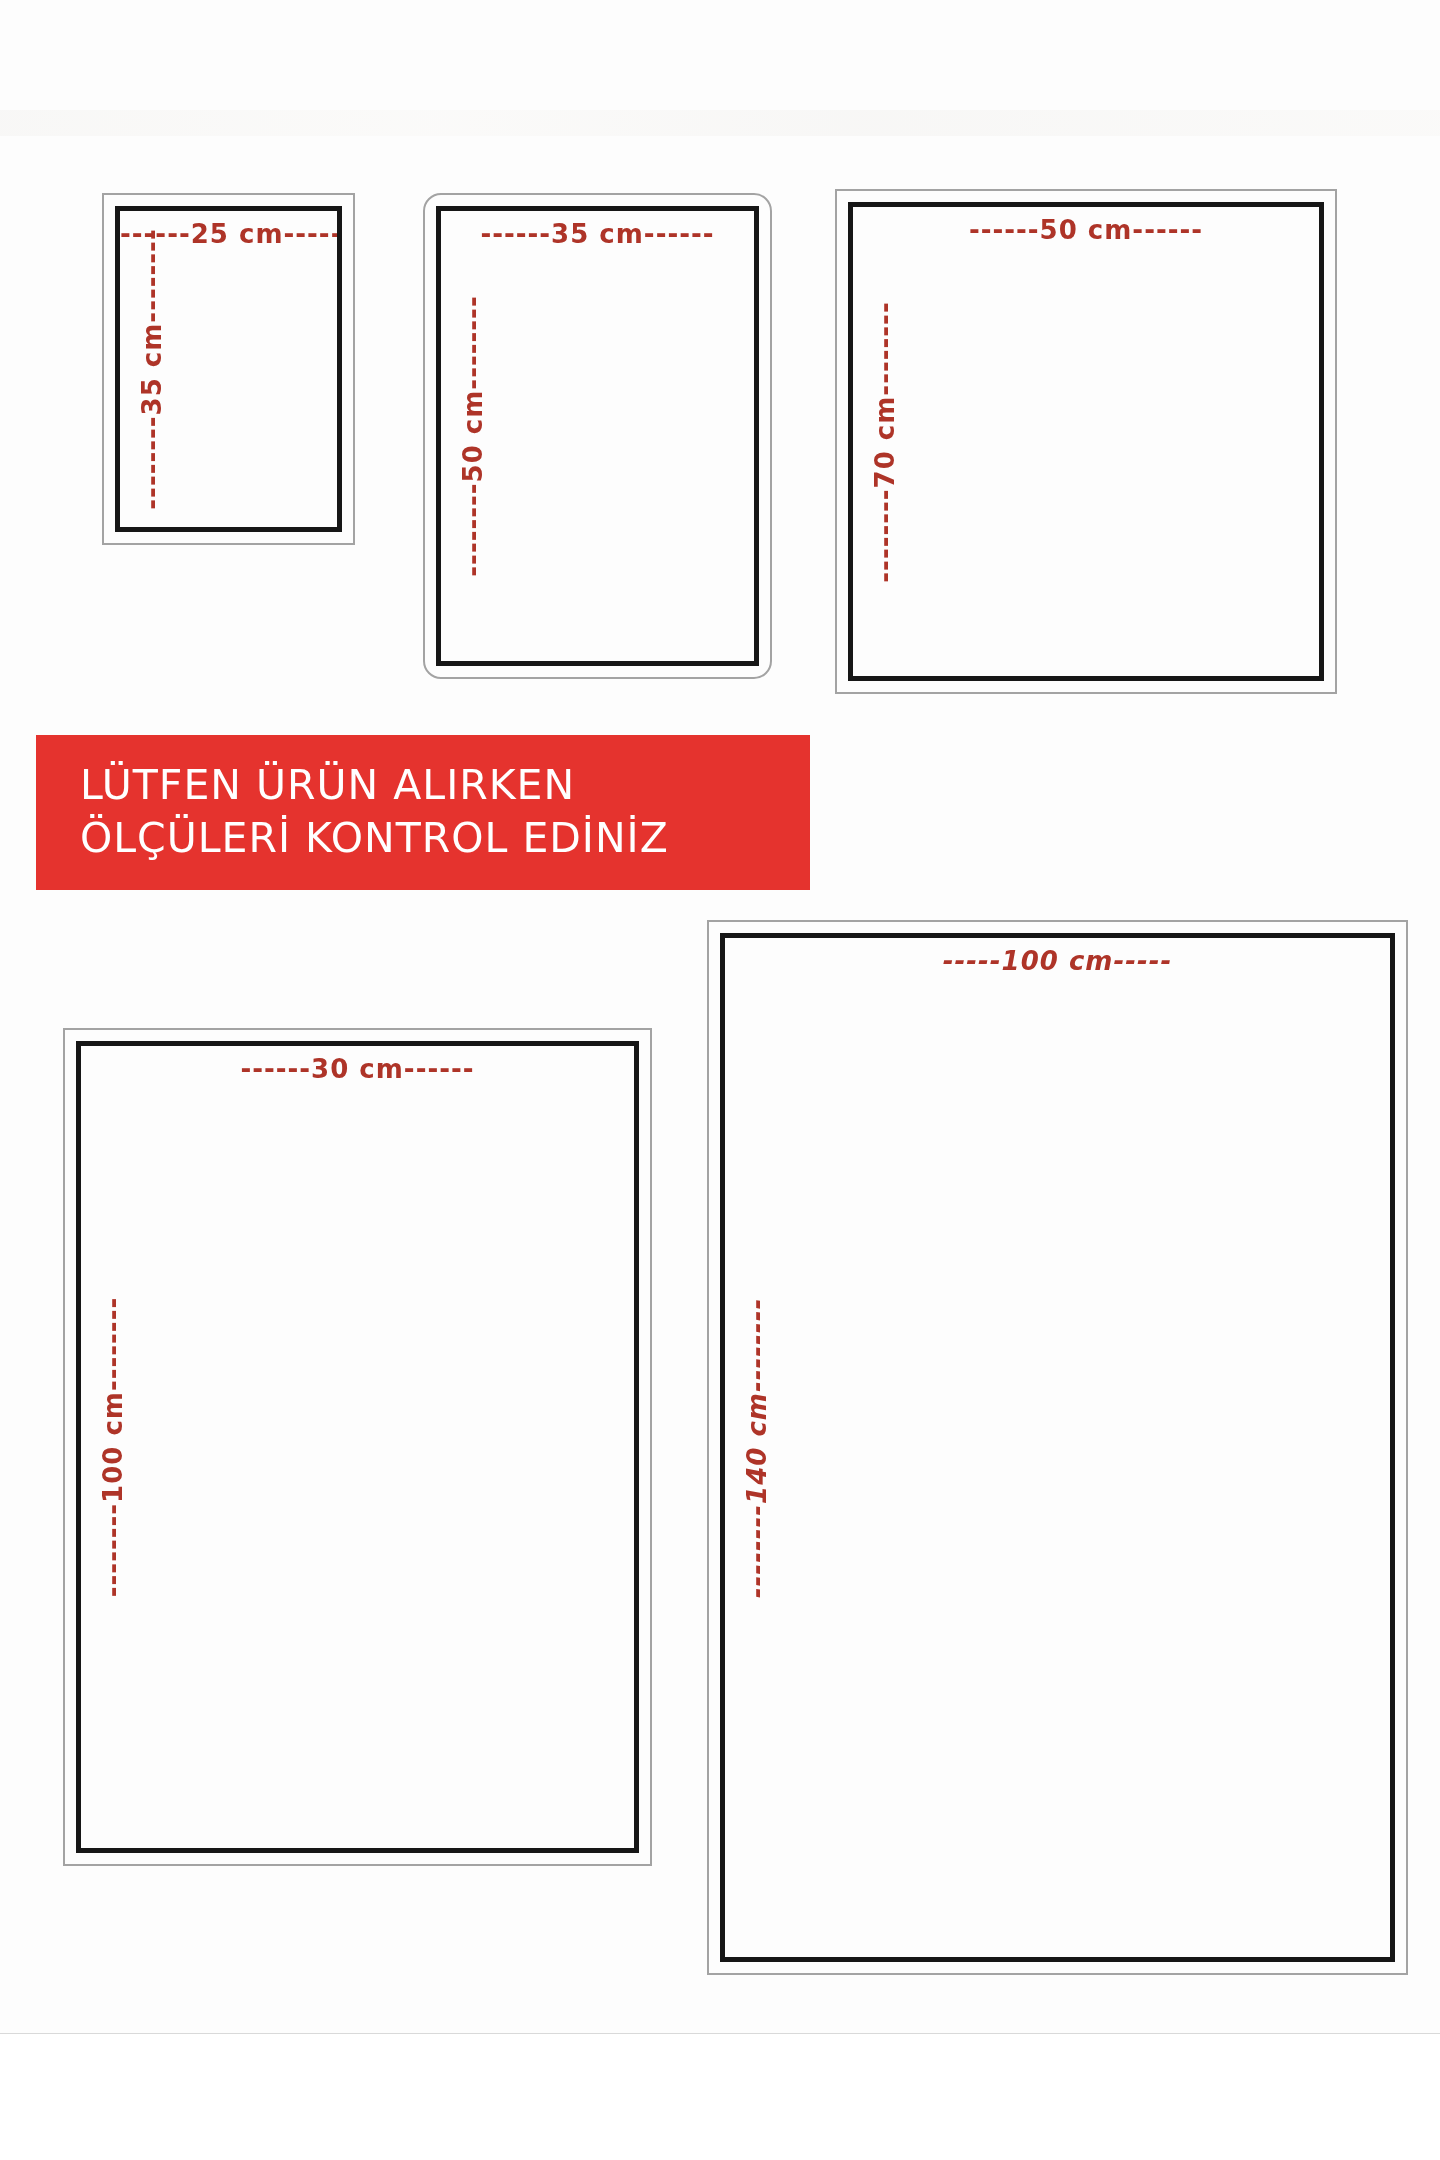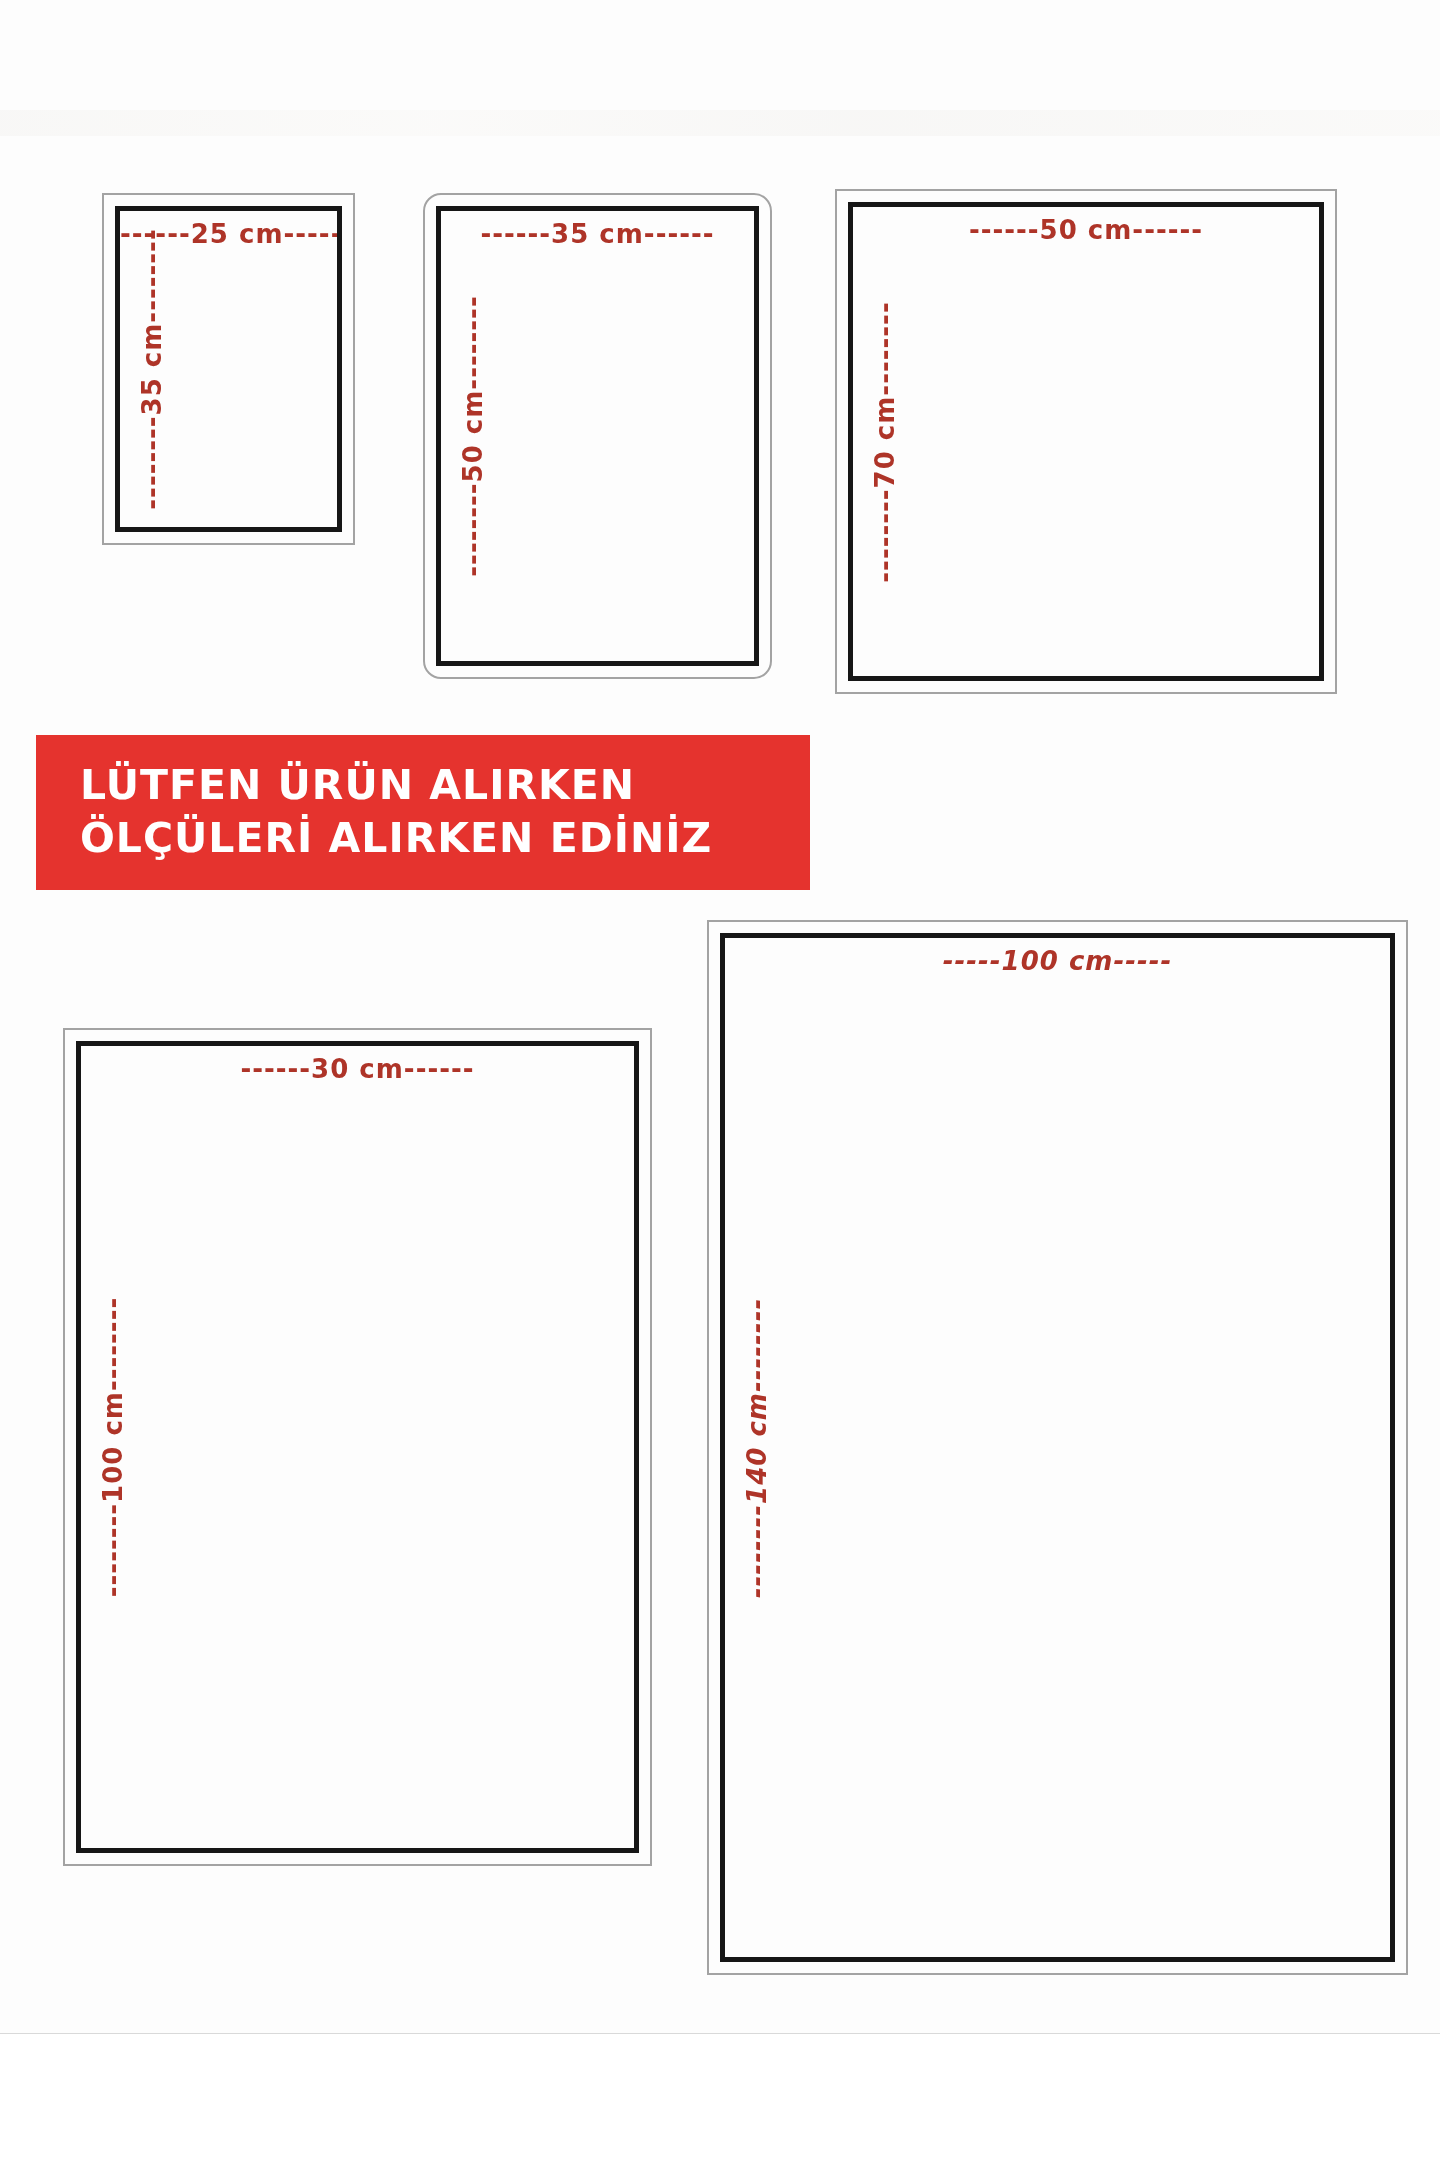--- a/index.html
+++ b/index.html
@@ -69,21 +69,21 @@
   .banner{
     position:absolute;
     left:36px;top:735px;width:774px;height:155px;
     box-sizing:border-box;
     background:#e5332e;
     color:#ffffff;
     padding:24px 0 0 44px;
   }
   .banner-line{
     font-size:41px;
-    font-weight:bold;
+    font-weight:normal;
     line-height:53px;
     letter-spacing:1px;
     white-space:nowrap;
   }
 </style>
 </head>
 <body>
 
 <div id="stage">
 
@@ -105,21 +105,21 @@
 
   <div class="size-box box3">
     <div class="inner">
       <div class="hlabel">------50 cm------</div>
       <div class="vlabel">--------70 cm--------</div>
     </div>
   </div>
 
   <div class="banner">
     <div class="banner-line">LÜTFEN ÜRÜN ALIRKEN</div>
-    <div class="banner-line">ÖLÇÜLERİ ALIRKEN EDİNİZ</div>
+    <div class="banner-line">ÖLÇÜLERİ KONTROL EDİNİZ</div>
   </div>
 
   <div class="size-box box4">
     <div class="inner">
       <div class="hlabel">------30 cm------</div>
       <div class="vlabel">--------100 cm--------</div>
     </div>
   </div>
 
   <div class="size-box box5">

